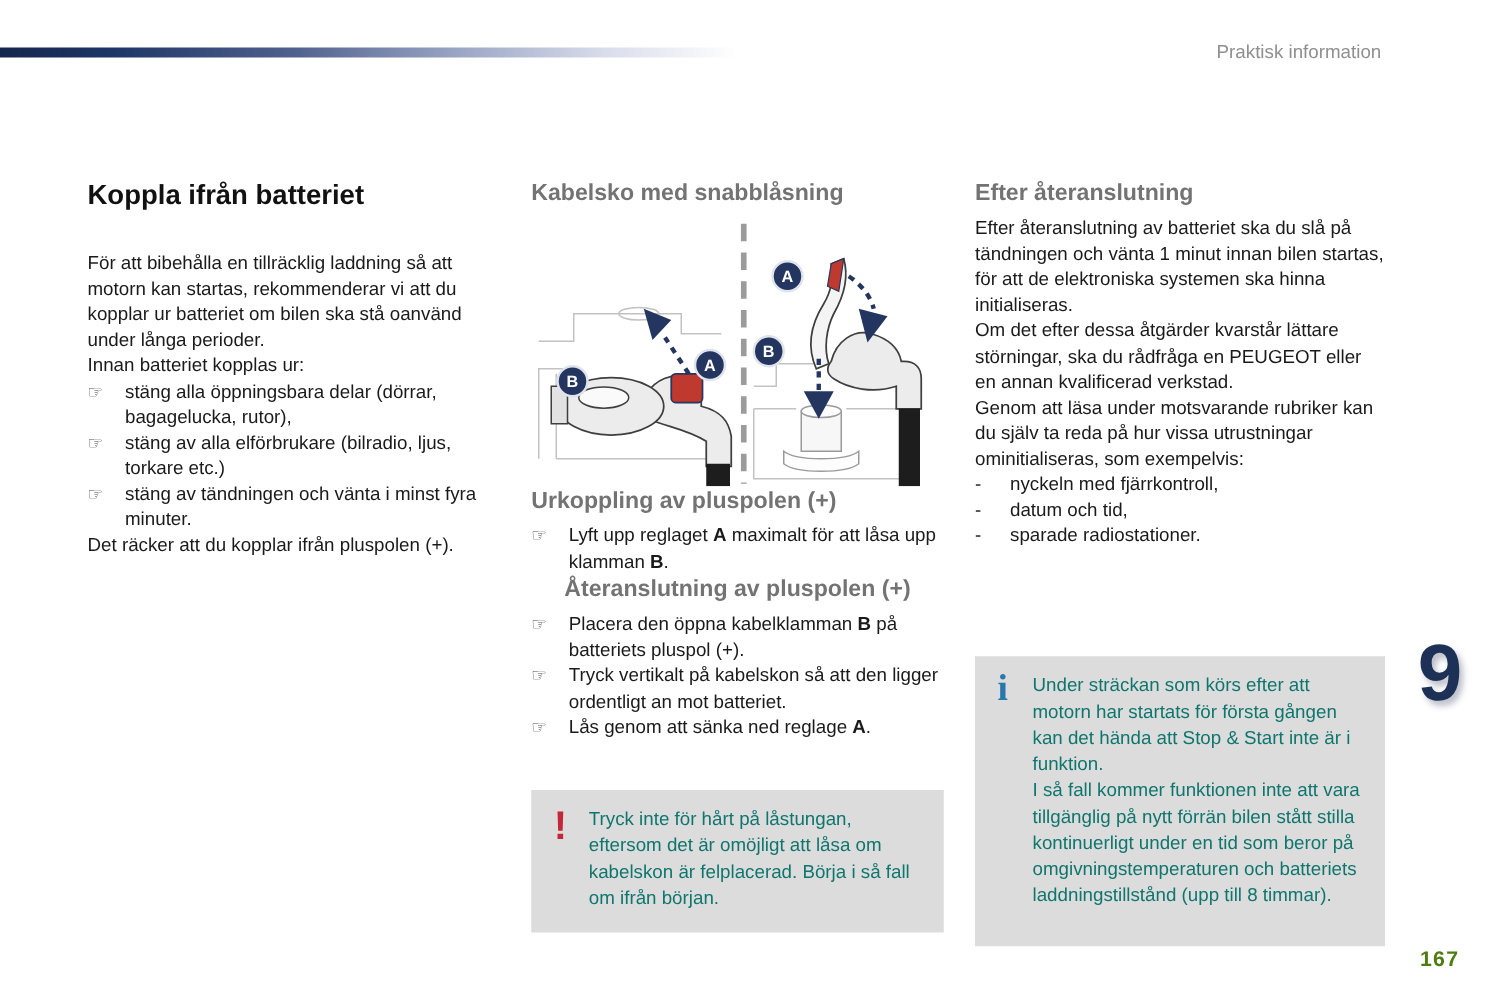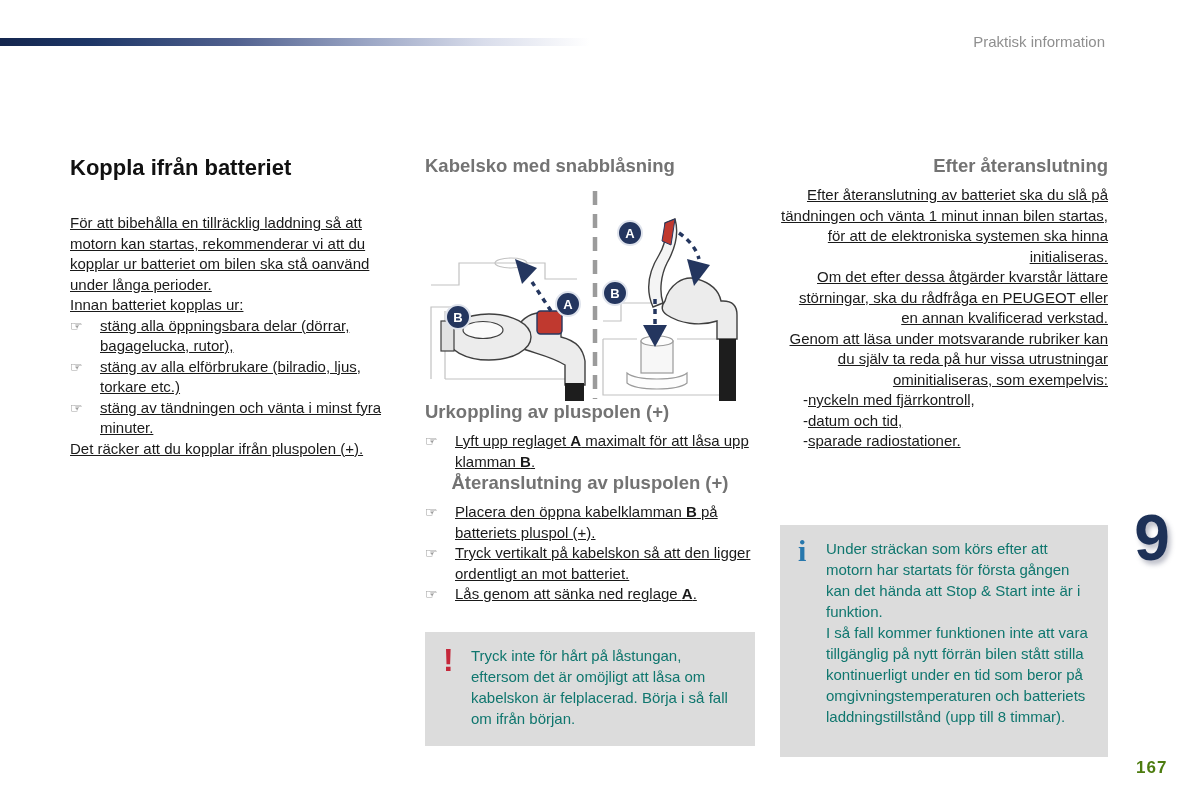--- a/index.html
+++ b/index.html
@@ -24,44 +24,43 @@
       #9aa5c4 62%, #d9ddeb 82%, #ffffff 100%);
   }
   .running-header {
     position: absolute;
     top: 33px; right: 95px;
     font-size: 15px;
     color: #8f8f8f;
   }
 
   
-  .col { position: absolute; top: 155px; }
+  .col { position: absolute; top: 143px; }
   .col-left  { left: 70px;  width: 330px; }
   .col-mid   { left: 425px; width: 330px; }
-  .col-right { left: 780px; width: 328px; text-align: right; }
+  .col-right { left: 780px; width: 328px; }
 
   h1.section-title {
     font-size: 22px;
     font-weight: bold;
     color: #111;
     margin: 0 0 32px 0;
     line-height: 26px;
   }
   h2.sub-title {
     font-size: 18.5px;
     font-weight: bold;
     color: #737373;
     line-height: 22px;
     margin: 0 0 8px 0;
   }
   .body-text, .bullet-text {
     font-size: 15px;
     line-height: 20.5px;
     color: #1a1a1a;
-    text-decoration: underline;
   }
   .bullet-row { display: flex; align-items: flex-start; }
   .hand-icon {
     flex: 0 0 30px;
     font-size: 14px;
     line-height: 20.5px;
     color: #4a4a4a;
     font-family: "DejaVu Sans", sans-serif;
   }
   .dash-row { display: flex; align-items: flex-start; }

